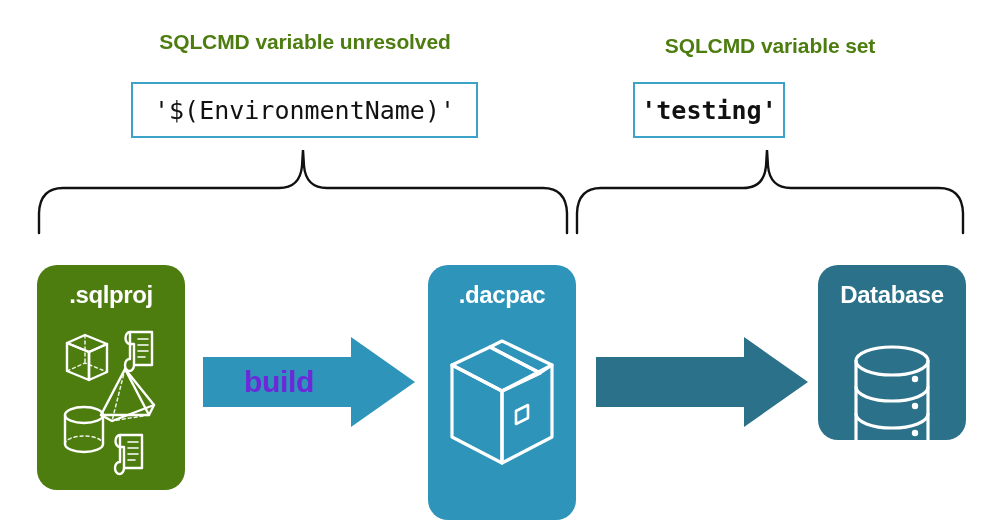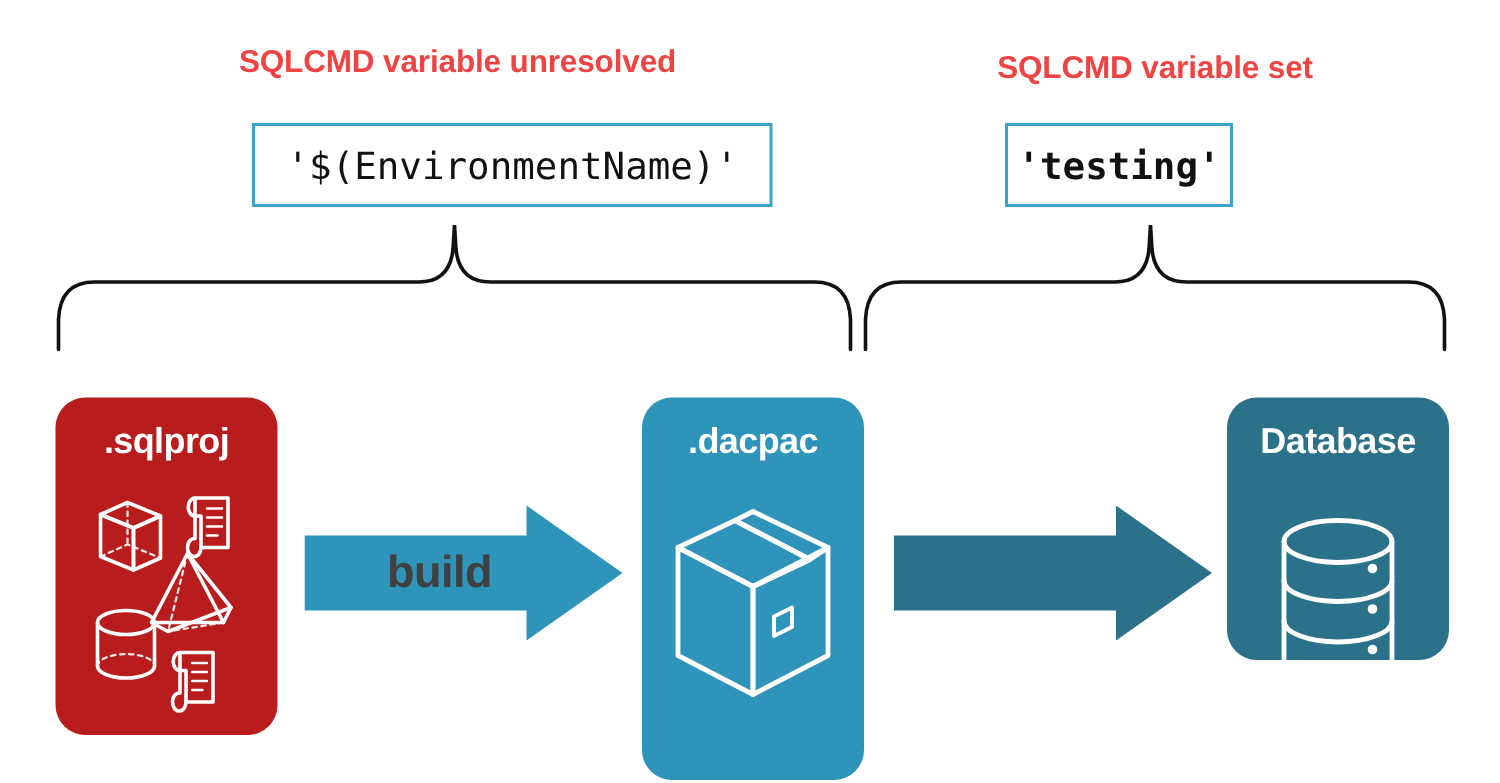--- a/index.html
+++ b/index.html
@@ -17,56 +17,55 @@
     background: #ffffff;
     overflow: hidden;
   }
 
   
   .heading {
     position: absolute;
     font-family: "Liberation Sans", sans-serif;
     font-weight: bold;
     font-size: 21px;
-    color: #ef4444;
+    color: #4d7c0f;
     text-align: center;
     white-space: nowrap;
     letter-spacing: -0.1px;
   }
   #heading-left  { left: 0;   top: 30px; width: 610px; }
   #heading-right { left: 575px; top: 34px; width: 390px; }
 
   
   .code-box {
     position: absolute;
     box-sizing: border-box;
     border: 2px solid #3BA3C7;
     background: #ffffff;
     display: flex;
     align-items: center;
     justify-content: center;
     font-family: "DejaVu Sans Mono", "Liberation Mono", monospace;
     font-size: 25px;
     color: #111111;
     letter-spacing: 0px;
-    margin-left: 37px;
   }
   #code-box-left  { left: 131px; top: 82px; width: 347px; height: 56px; }
   #code-box-right { left: 633px; top: 82px; width: 152px; height: 56px; font-weight: bold; }
 
   
   .brace-svg { position: absolute; left: 0; top: 0; }
 
   
   .stage-box {
     position: absolute;
     border-radius: 20px;
     box-sizing: border-box;
   }
-  #stage-sqlproj  { left: 37px;  top: 265px; width: 148px; height: 225px; background: #b91c1c; }
+  #stage-sqlproj  { left: 37px;  top: 265px; width: 148px; height: 225px; background: #4d7c0f; }
   #stage-dacpac   { left: 428px; top: 265px; width: 148px; height: 255px; background: #2E94B9; }
   #stage-database { left: 818px; top: 265px; width: 148px; height: 175px; background: #2A7189; }
 
   .stage-label {
     position: absolute;
     left: 0;
     right: 0;
     top: 16px;
     text-align: center;
     font-family: "Liberation Sans", sans-serif;
@@ -92,24 +91,23 @@
     left: 0;
     top: 0;
     width: 152px;
     height: 90px;
     display: flex;
     align-items: center;
     justify-content: center;
     font-family: "Liberation Sans", sans-serif;
     font-weight: bold;
     font-size: 30px;
-    color: #404040;
+    color: #6d28d9;
     letter-spacing: -0.3px;
     pointer-events: none;
-    padding-left: 14px;
   }
 </style>
 </head>
 <body>
 
 <div id="canvas">
 
   <div class="heading" id="heading-left">SQLCMD variable unresolved</div>
   <div class="heading" id="heading-right">SQLCMD variable set</div>
 

